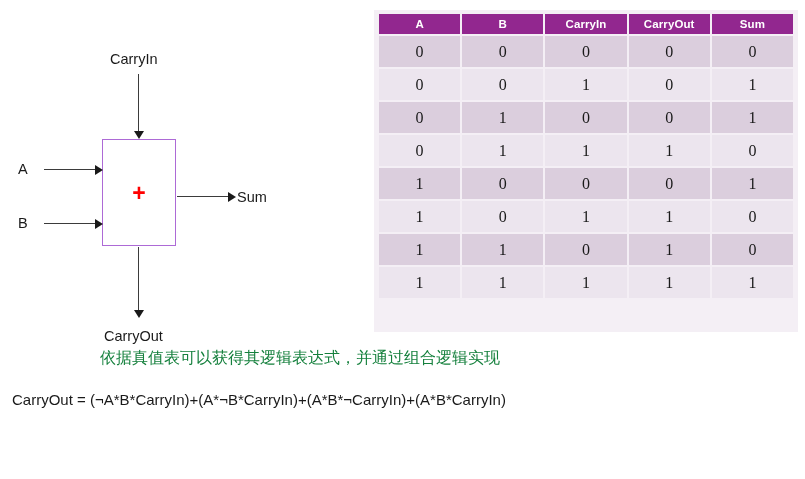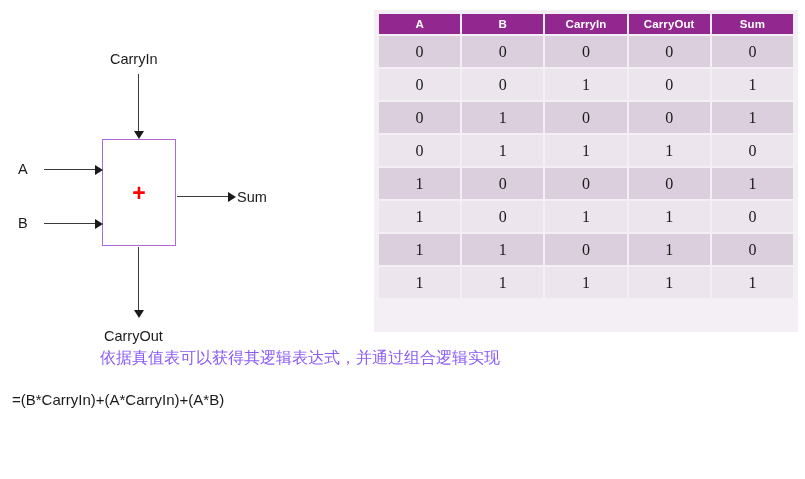--- a/index.html
+++ b/index.html
@@ -93,21 +93,21 @@
     color:#1a1a1a;
     font-family:"Liberation Serif","DejaVu Serif",serif;
   }
   tr.row-dark td{background:#dbcedd;}
   tr.row-light td{background:#ece5ee;}
 
   
   .caption-cn{
     position:absolute;left:100px;top:348px;
     font-size:16px;
-    color:#8b5cf6;
+    color:#15803d;
     white-space:nowrap;
     font-family:Liberation Sans, sans-serif;
   }
   .formulas{
     position:absolute;left:12px;top:390px;
     font-size:15px;
     line-height:20.5px;
     color:#1a1a1a;
     white-space:nowrap;
   }
@@ -212,16 +212,16 @@
           <td>1</td>
           <td>1</td>
         </tr>
       </tbody>
     </table>
   </div>
 
   <div class="caption-cn">依据真值表可以获得其逻辑表达式，并通过组合逻辑实现</div>
 
   <div class="formulas">
-    <div>=(B*CarryIn)+(A*CarryIn)+(A*B)</div>
+    <div>CarryOut = (¬A*B*CarryIn)+(A*¬B*CarryIn)+(A*B*¬CarryIn)+(A*B*CarryIn)</div>
   </div>
 
 </div>
 
 </body></html>

